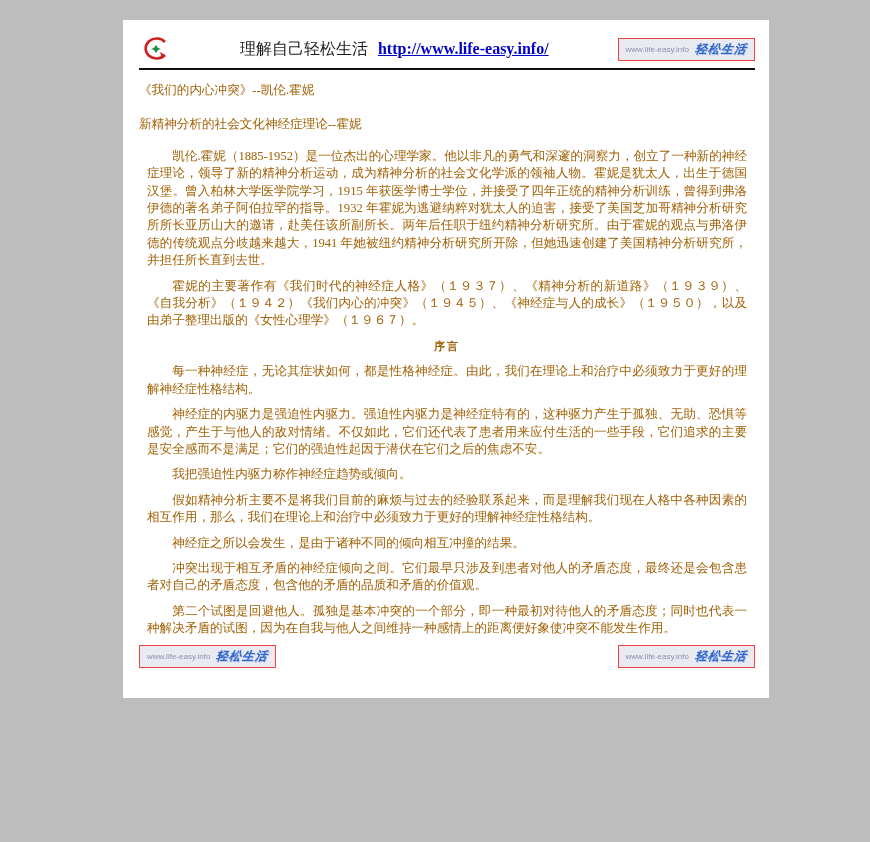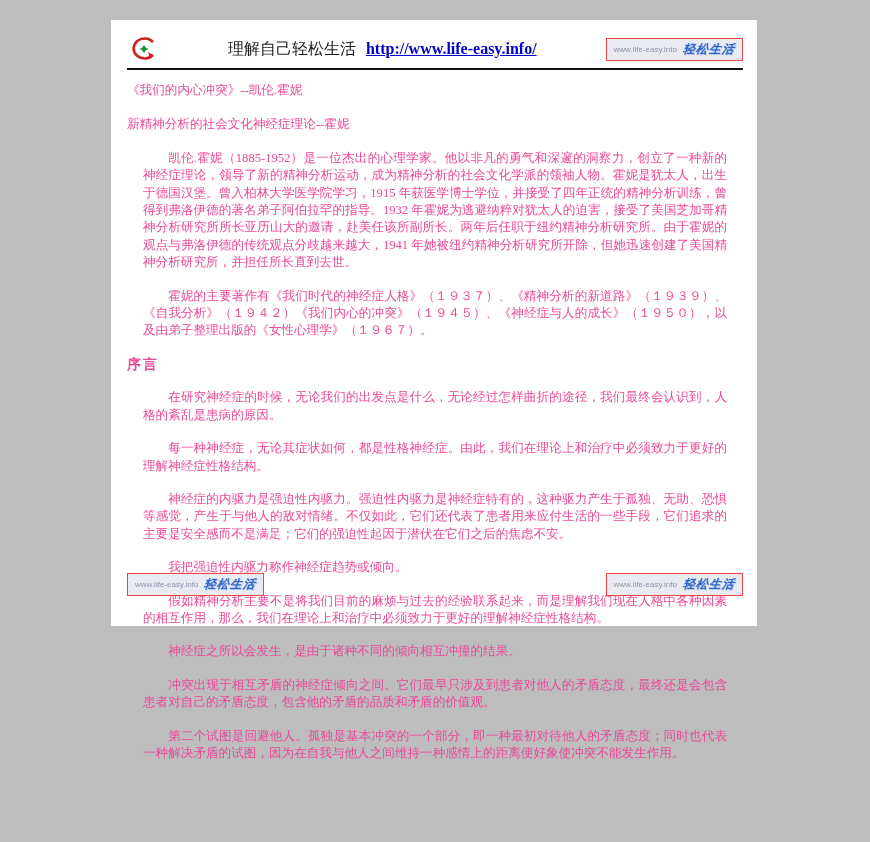--- a/index.html
+++ b/index.html
@@ -4,22 +4,22 @@
 <style>
   html,body{margin:0;padding:0;}
   body{
     width:870px;height:842px;
     background:#bdbdbd;
     font-family:"Liberation Serif","DejaVu Serif",serif;
     position:relative;
     overflow:hidden;
   }
   .paper{
-    position:absolute;left:111px;top:20px;
-    width:646px;height:606px;
+    position:absolute;left:123px;top:20px;
+    width:646px;height:678px;
     background:#ffffff;
     box-sizing:border-box;
     padding:12px 14px 8px 16px;
   }
   
   .header{
     display:flex;align-items:center;
     height:34px;
     margin-bottom:2px;
   }
@@ -52,28 +52,28 @@
     letter-spacing:1px;
     text-shadow:1px 1px 0 #b9c9e8;
     font-family:"Liberation Sans","DejaVu Sans",sans-serif;
   }
   .rule{
     border:none;border-top:2px solid #111;
     margin:2px 0 12px 0;
   }
   
   .content{
-    font-size:12.6px;line-height:17.4px;color:#ec4899;
+    font-size:12.6px;line-height:17.4px;color:#a16207;
     text-align:justify;
   }
   .title{margin:0 0 9px 0;}
   .title.second{margin:17px 0 14px 0;}
-  .para{margin:16px;text-indent:2em;}
+  .para{margin:8px;text-indent:2em;}
   .preface-h{
-    font-size:14px;font-weight:bold;
+    text-align:center;font-size:11px;font-weight:bold;
     margin:8px 0 2px 0;letter-spacing:2px;
     text-indent:0;
   }
   
   .footer{
     position:absolute;left:16px;right:14px;bottom:30px;
     display:flex;justify-content:space-between;align-items:center;
   }
 </style>
 </head>
@@ -103,21 +103,20 @@
 
   <div class="content">
     <p class="title">《我们的内心冲突》--凯伦.霍妮</p>
     <p class="title second">新精神分析的社会文化神经症理论--霍妮</p>
 
     <p class="para">凯伦.霍妮（1885-1952）是一位杰出的心理学家。他以非凡的勇气和深邃的洞察力，创立了一种新的神经症理论，领导了新的精神分析运动，成为精神分析的社会文化学派的领袖人物。霍妮是犹太人，出生于德国汉堡。曾入柏林大学医学院学习，1915 年获医学博士学位，并接受了四年正统的精神分析训练，曾得到弗洛伊德的著名弟子阿伯拉罕的指导。1932 年霍妮为逃避纳粹对犹太人的迫害，接受了美国芝加哥精神分析研究所所长亚历山大的邀请，赴美任该所副所长。两年后任职于纽约精神分析研究所。由于霍妮的观点与弗洛伊德的传统观点分歧越来越大，1941 年她被纽约精神分析研究所开除，但她迅速创建了美国精神分析研究所，并担任所长直到去世。</p>
     <p class="para">霍妮的主要著作有《我们时代的神经症人格》（１９３７）、《精神分析的新道路》（１９３９）、《自我分析》（１９４２）《我们内心的冲突》（１９４５）、《神经症与人的成长》（１９５０），以及由弟子整理出版的《女性心理学》（１９６７）。</p>
 
     <h2 class="preface-h">序言</h2>
 
-    <p class="para">在研究神经症的时候，无论我们的出发点是什么，无论经过怎样曲折的途径，我们最终会认识到，人格的紊乱是患病的原因。</p>
     <p class="para">每一种神经症，无论其症状如何，都是性格神经症。由此，我们在理论上和治疗中必须致力于更好的理解神经症性格结构。</p>
     <p class="para">神经症的内驱力是强迫性内驱力。强迫性内驱力是神经症特有的，这种驱力产生于孤独、无助、恐惧等感觉，产生于与他人的敌对情绪。不仅如此，它们还代表了患者用来应付生活的一些手段，它们追求的主要是安全感而不是满足；它们的强迫性起因于潜伏在它们之后的焦虑不安。</p>
     <p class="para">我把强迫性内驱力称作神经症趋势或倾向。</p>
     <p class="para">假如精神分析主要不是将我们目前的麻烦与过去的经验联系起来，而是理解我们现在人格中各种因素的相互作用，那么，我们在理论上和治疗中必须致力于更好的理解神经症性格结构。</p>
     <p class="para">神经症之所以会发生，是由于诸种不同的倾向相互冲撞的结果。</p>
     <p class="para">冲突出现于相互矛盾的神经症倾向之间。它们最早只涉及到患者对他人的矛盾态度，最终还是会包含患者对自己的矛盾态度，包含他的矛盾的品质和矛盾的价值观。</p>
     <p class="para">第二个试图是回避他人。孤独是基本冲突的一个部分，即一种最初对待他人的矛盾态度；同时也代表一种解决矛盾的试图，因为在自我与他人之间维持一种感情上的距离便好象使冲突不能发生作用。</p>
   </div>
 
   <div class="footer">

